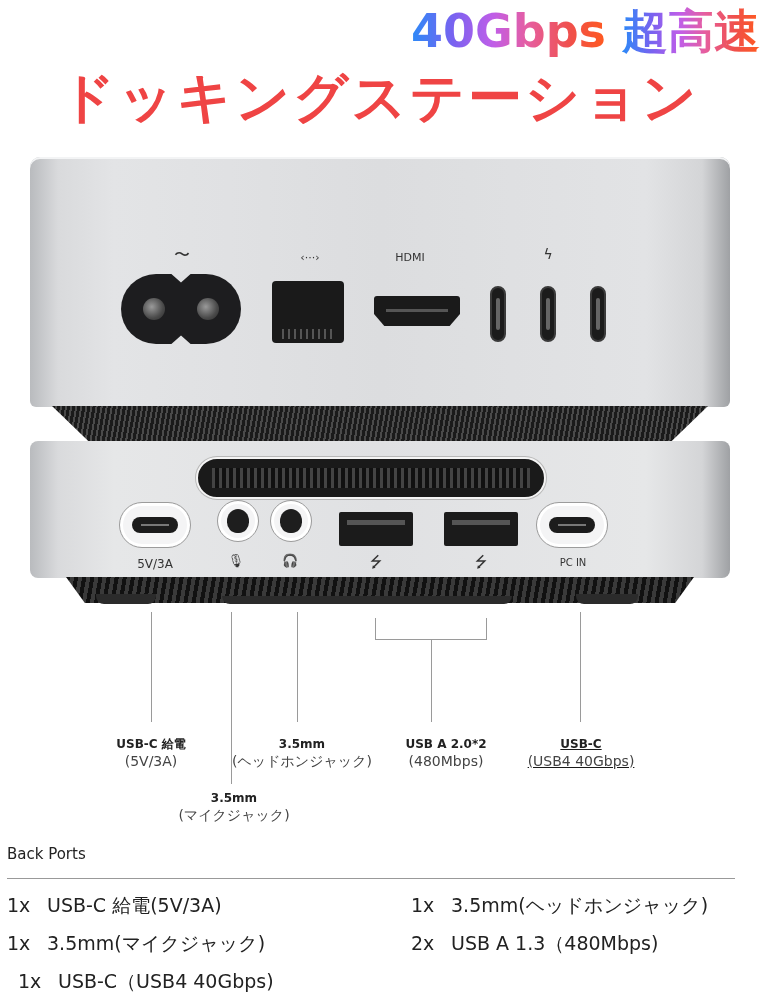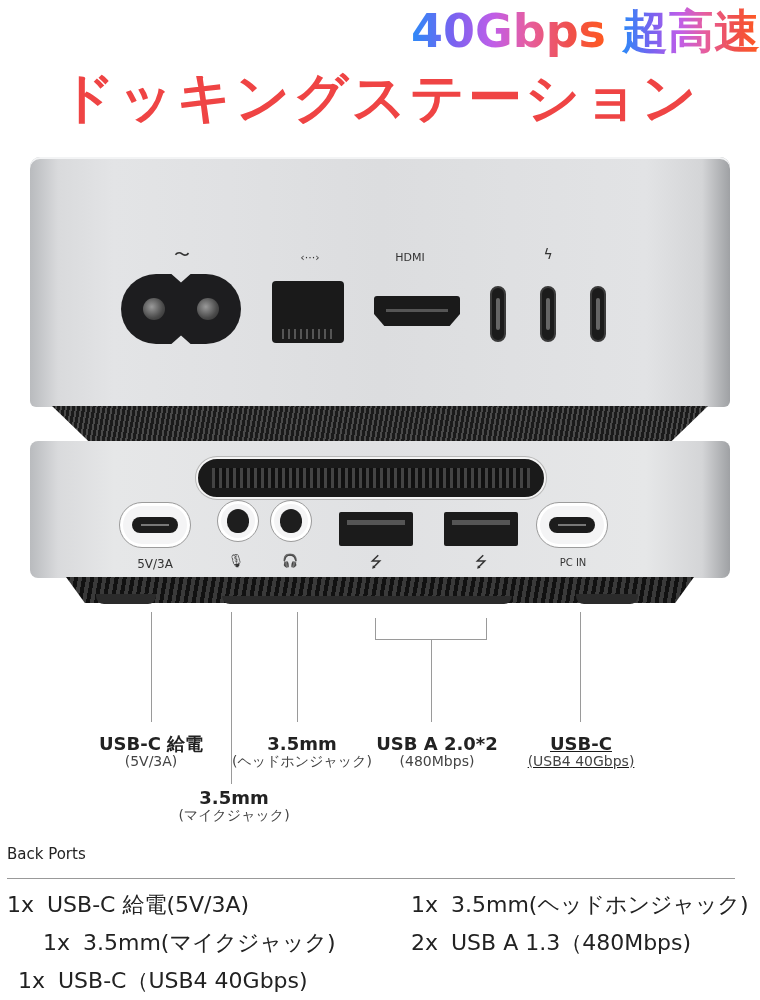--- a/index.html
+++ b/index.html
@@ -119,27 +119,27 @@
     }
     .usba-port::after {
       content: ""; position: absolute; left: 8px; top: 8px; width: 58px; height: 5px; background: #555;
     }
 
     
     .vline { position: absolute; width: 1px; background: #9a9a9a; }
     .hline { position: absolute; height: 1px; background: #9a9a9a; }
 
     .callout { position: absolute; text-align: center; }
-    .callout .main { font-size: 18px; font-weight: bold; color: #222; line-height: 20px; white-space: nowrap; }
+    .callout .main { font-size: 12px; font-weight: bold; color: #222; line-height: 20px; white-space: nowrap; }
     .callout .sub { font-size: 14px; color: #444; line-height: 14px; white-space: nowrap; }
 
     
     .spec-title { position: absolute; left: 7px; top: 845px; font-size: 15px; color: #222; text-align: center; }
     .spec-rule { position: absolute; left: 7px; top: 878px; width: 728px; height: 1px; background: #999; }
-    .spec-item { position: absolute; font-size: 22px; color: #222; white-space: nowrap; line-height: 24px; }
+    .spec-item { position: absolute; font-size: 19px; color: #222; white-space: nowrap; line-height: 24px; }
     .spec-item .qty { display: inline-block; width: 40px; }
   </style>
 </head>
 <body>
 
 <div class="headline-1">
   <span class="grad-text">40Gbps</span>
   <span class="grad-text">超高速</span>
 </div>
 <div class="headline-2">ドッキングステーション</div>
@@ -201,21 +201,21 @@
 <div class="vline" style="left:580px;top:612px;height:110px;"></div>
 
 <div class="callout" style="left:81px;top:734px;width:140px;">
   <div class="main">USB-C 給電</div>
   <div class="sub">(5V/3A)</div>
 </div>
 <div class="callout" style="left:232px;top:734px;width:140px;">
   <div class="main">3.5mm</div>
   <div class="sub">(ヘッドホンジャック)</div>
 </div>
-<div class="callout" style="left:367px;top:734px;width:140px;">
+<div class="callout" style="left:376px;top:734px;width:140px;">
   <div class="main">USB A 2.0*2</div>
   <div class="sub">(480Mbps)</div>
 </div>
 <div class="callout" style="left:511px;top:734px;width:140px;text-decoration:underline;">
   <div class="main">USB-C</div>
   <div class="sub">(USB4 40Gbps)</div>
 </div>
 <div class="callout" style="left:164px;top:788px;width:140px;">
   <div class="main">3.5mm</div>
   <div class="sub">(マイクジャック)</div>
@@ -223,21 +223,21 @@
 
 <div class="spec-title">Back Ports</div>
 <div class="spec-rule"></div>
 
 <div class="spec-item" style="left:7px;top:893px;">
   <span class="qty">1x</span><span>USB-C 給電(5V/3A)</span>
 </div>
 <div class="spec-item" style="left:411px;top:893px;">
   <span class="qty">1x</span><span>3.5mm(ヘッドホンジャック)</span>
 </div>
-<div class="spec-item" style="left:7px;top:931px;margin-left:36px;">
+<div class="spec-item" style="left:7px;top:931px;">
   <span class="qty">1x</span><span>3.5mm(マイクジャック)</span>
 </div>
 <div class="spec-item" style="left:411px;top:931px;">
   <span class="qty">2x</span><span>USB A 1.3（480Mbps)</span>
 </div>
 <div class="spec-item" style="left:18px;top:969px;">
   <span class="qty">1x</span><span>USB-C（USB4 40Gbps)</span>
 </div>
 
 </body></html>

